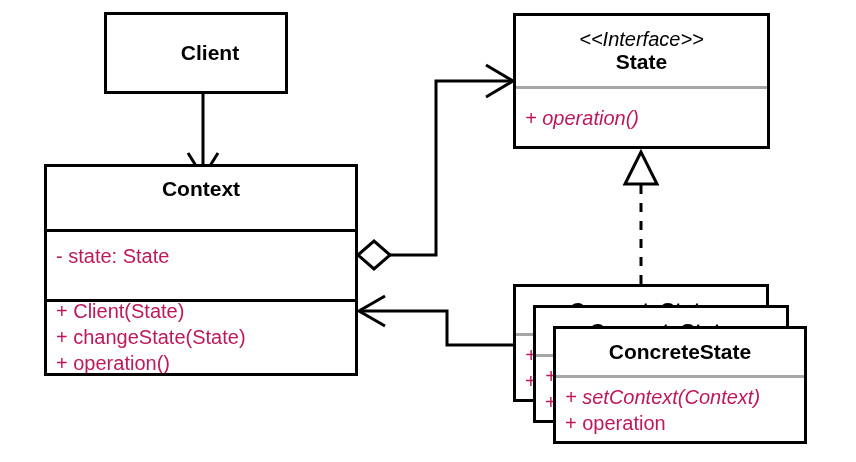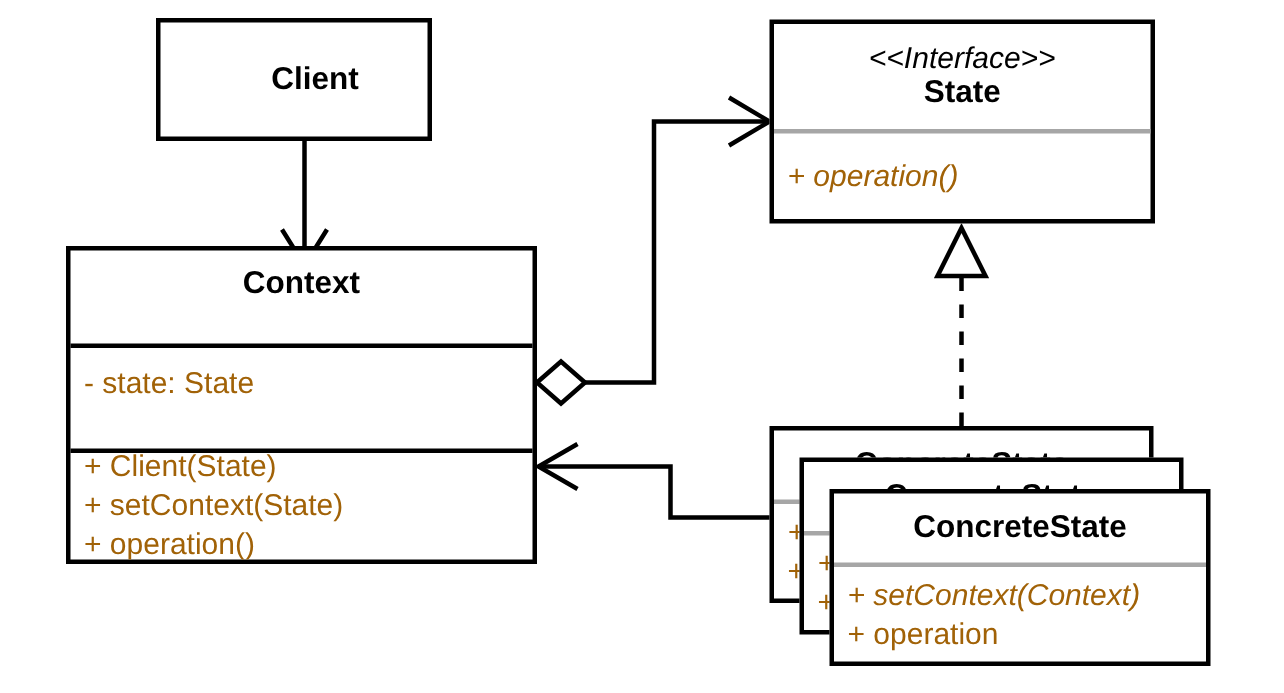--- a/index.html
+++ b/index.html
@@ -63,21 +63,21 @@
   }
   .stereotype {
     font-style: italic;
     font-size: 20px;
     color: #000000;
     line-height: 1.12;
     text-align: center;
   }
   .member {
     font-size: 20px;
-    color: #a16207;
+    color: #be185d;
     line-height: 1.30;
     white-space: nowrap;
   }
   .member.italic {
     font-style: italic;
   }
 </style>
 </head>
 <body>
 
@@ -115,21 +115,21 @@
 
   <div class="uml-class" id="cls-context" style="left:44px; top:164px; width:314px; height:212px; z-index:5;">
     <div class="compartment title" style="height:48px;">
       <div class="cls-name">Context</div>
     </div>
     <div class="compartment divider-black" style="height:56px;">
       <div class="member">- state: State</div>
     </div>
     <div class="compartment divider-black" style="flex:1 1 auto;">
       <div class="member">+ Client(State)</div>
-      <div class="member">+ setContext(State)</div>
+      <div class="member">+ changeState(State)</div>
       <div class="member">+ operation()</div>
     </div>
   </div>
 
   <div class="uml-class" id="cls-state" style="left:513px; top:13px; width:257px; height:136px; z-index:5;">
     <div class="compartment title" style="height:70px;">
       <div class="stereotype">&lt;&lt;Interface&gt;&gt;</div>
       <div class="cls-name">State</div>
     </div>
     <div class="compartment divider-gray" style="flex:1 1 auto;">

